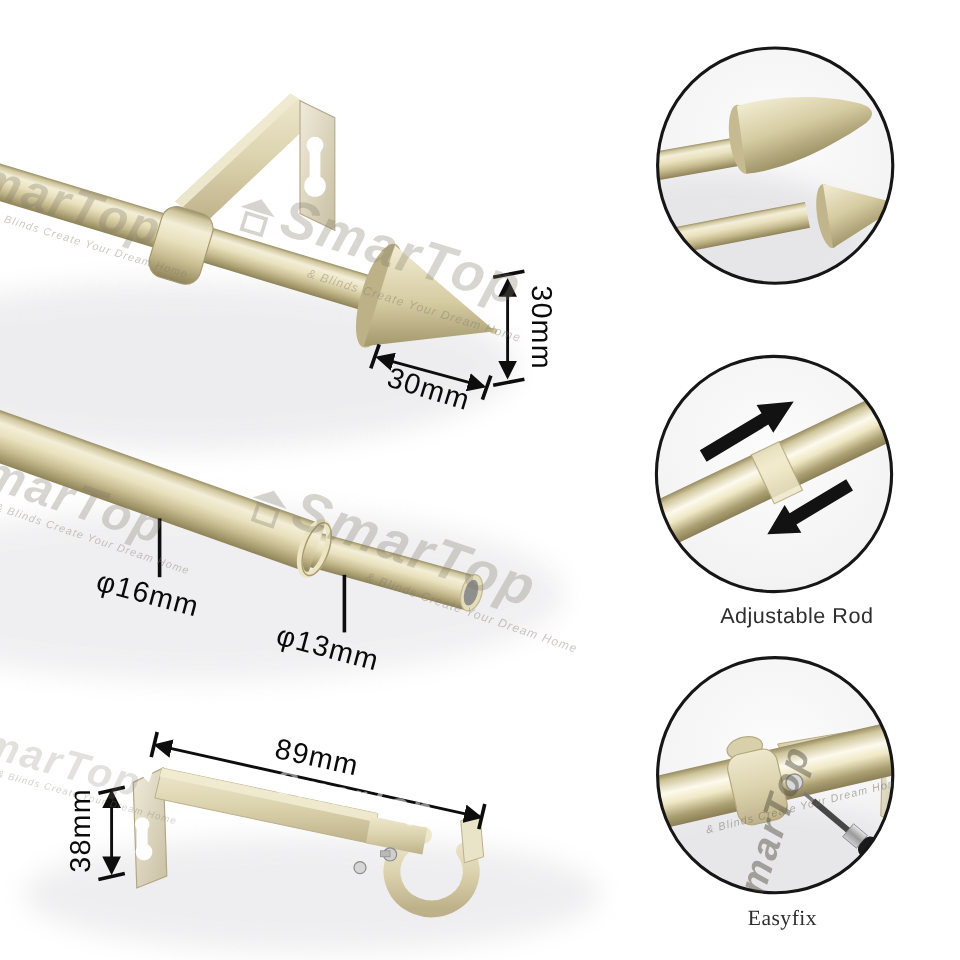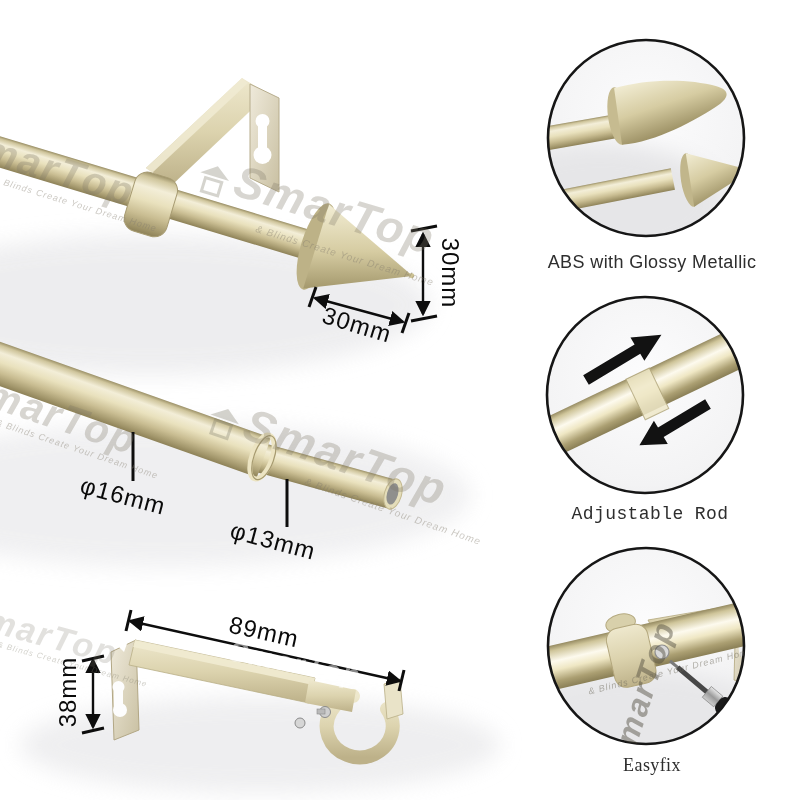--- a/index.html
+++ b/index.html
@@ -294,17 +294,16 @@
     <div class="wmt" style="left:38px;top:118px;font-size:9px;transform:rotate(-14deg);color:rgba(110,105,92,.5);">&amp; Blinds Create Your Dream Home</div>
   </div>
 
   <div class="t dim" style="left:450px;top:273px;transform:translate(-50%,-50%) rotate(90deg);">30mm</div>
   <div class="t dim" style="left:357px;top:325px;transform:translate(-50%,-50%) rotate(17deg);">30mm</div>
   <div class="t dim" style="left:123px;top:496px;transform:translate(-50%,-50%) rotate(15deg);">φ16mm</div>
   <div class="t dim" style="left:273px;top:541px;transform:translate(-50%,-50%) rotate(15deg);">φ13mm</div>
   <div class="t dim" style="left:264px;top:632px;transform:translate(-50%,-50%) rotate(12.5deg);">89mm</div>
   <div class="t dim" style="left:68px;top:692px;transform:translate(-50%,-50%) rotate(-90deg);">38mm</div>
 
-  <div class="t cap" style="left:652px;top:262px;">ABS with Glossy Metallic</div>
-  <div class="t cap" style="left:650px;top:514px;font-family:Liberation Mono, monospace;">Adjustable Rod</div>
+  <div class="t cap" style="left:664px;top:514px;">Adjustable Rod</div>
   <div class="t cap" style="left:652px;top:765px;font-family:Liberation Serif, serif;">Easyfix</div>
 
 </div>
 
 </body></html>

